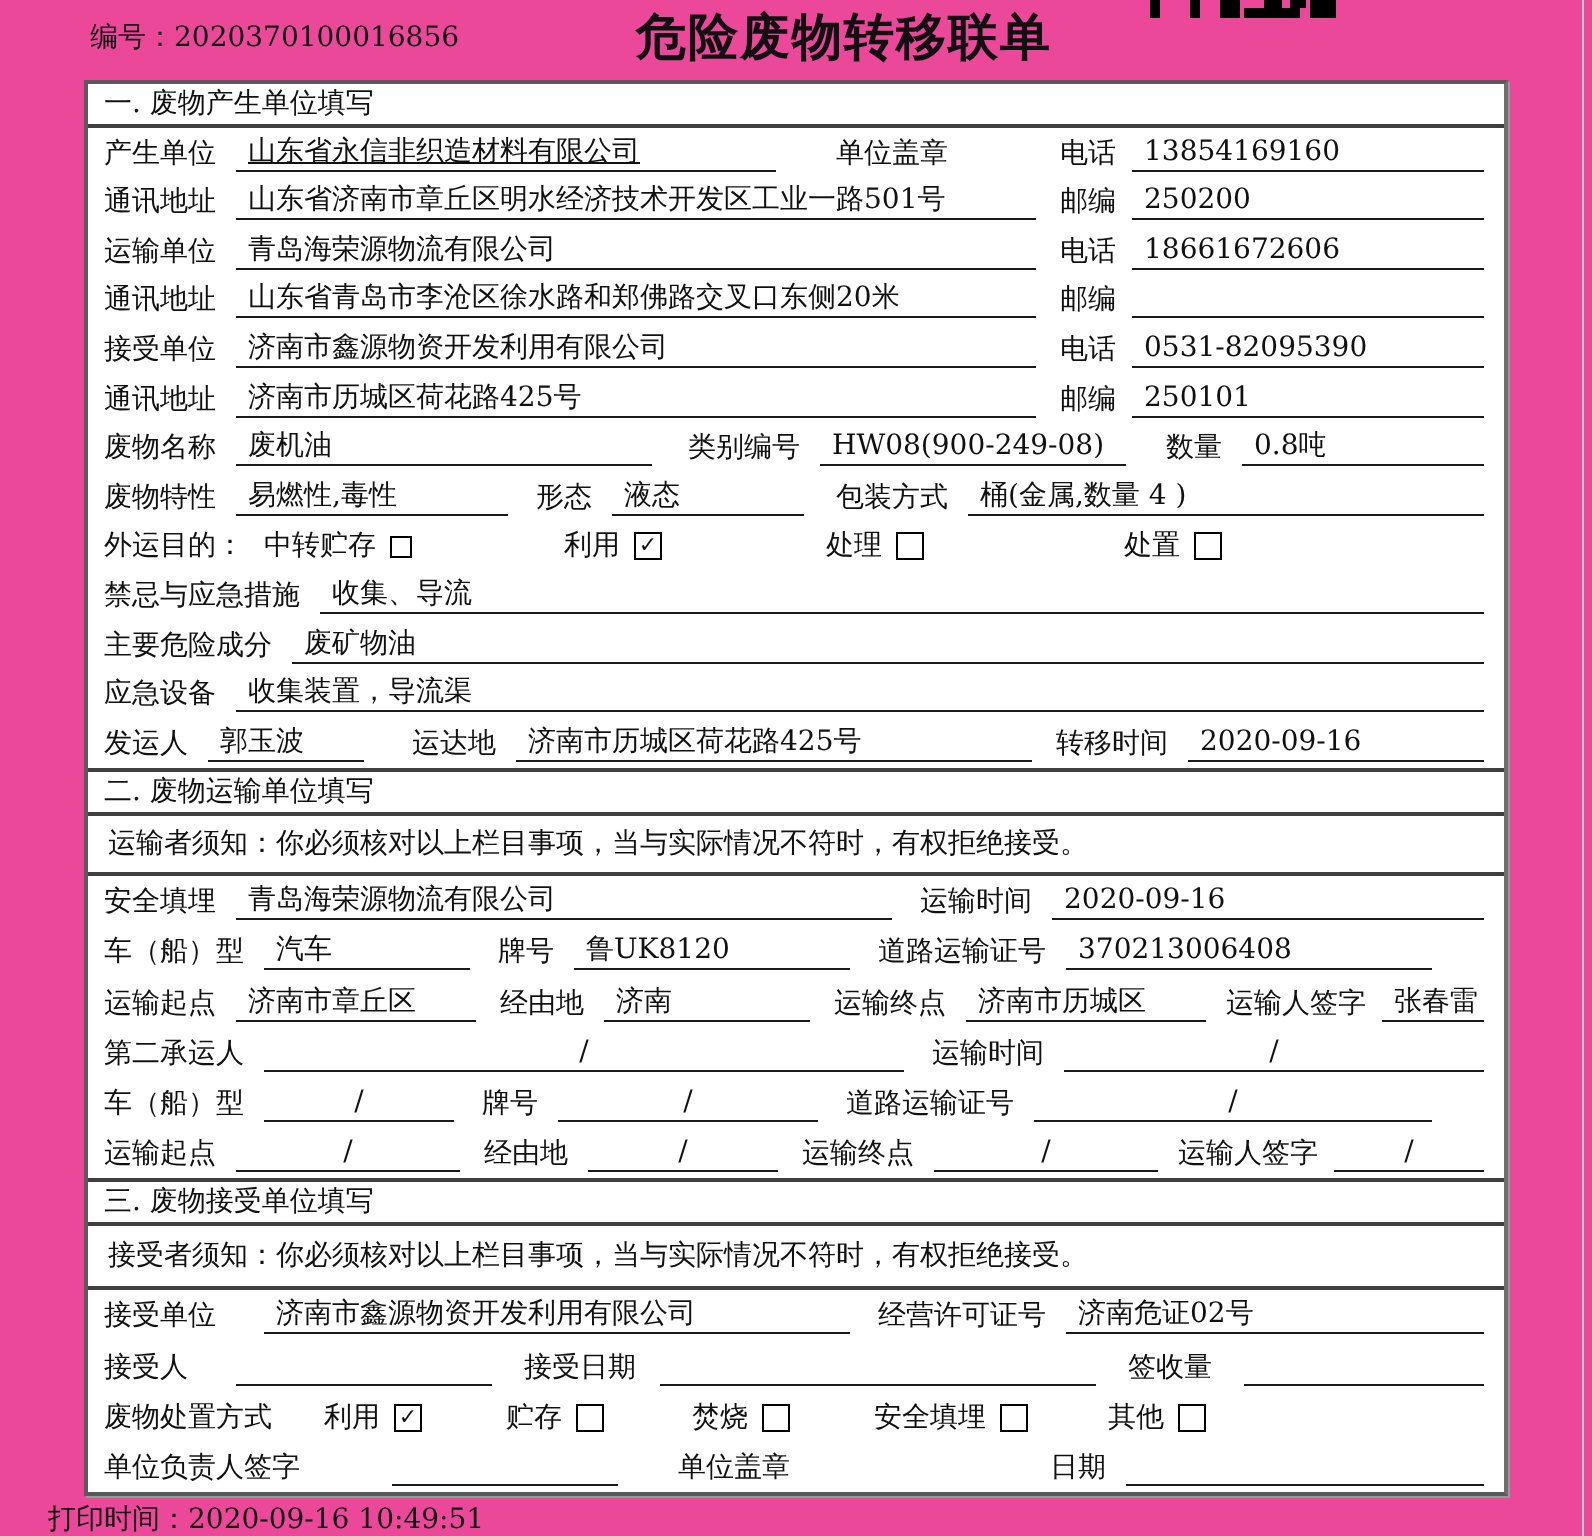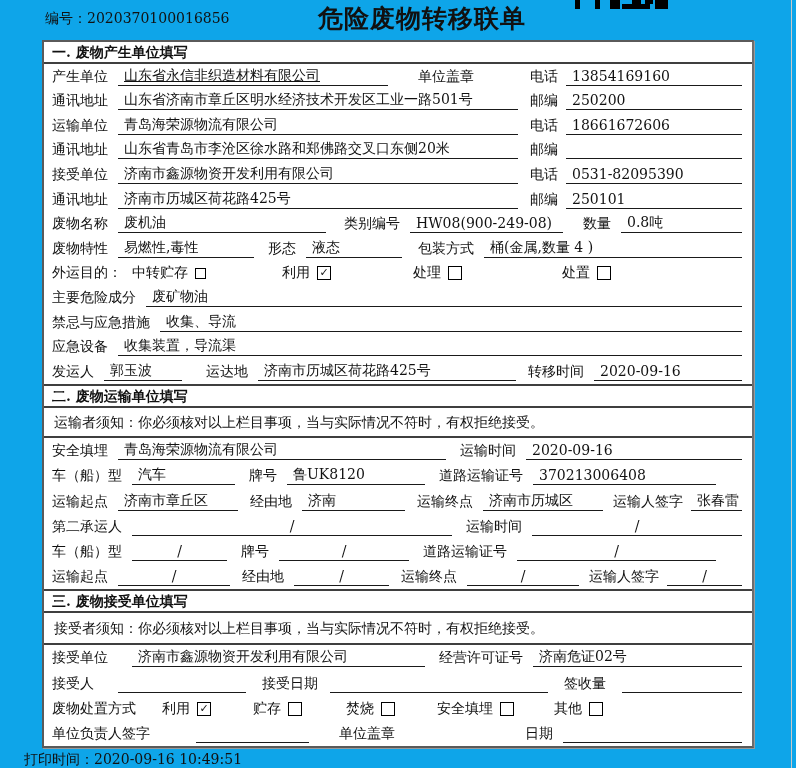--- a/index.html
+++ b/index.html
@@ -1,36 +1,36 @@
 <!DOCTYPE html>
 <html><head>
 <meta charset="utf-8">
 <style>
   html,body{margin:0;padding:0;}
   body{background:#fff;}
-  .screen{position:relative;width:796px;height:768px;background:#0ea5e9;overflow:hidden;
+  .screen{position:relative;width:796px;height:768px;background:#ec4899;overflow:hidden;
           font-family:"DejaVu Serif","Liberation Serif",serif;color:#111;}
   
   .doc-number{position:absolute;left:45px;top:10px;font-size:14px;white-space:nowrap;}
   .doc-title{position:absolute;left:318px;top:2px;font-size:25px;font-weight:bold;letter-spacing:1px;white-space:nowrap;}
   
   .qr{position:absolute;left:575px;top:0;width:95px;height:9px;overflow:hidden;}
   .qr div{position:absolute;background:#000;}
   .qr .q-sq{left:0;top:-16px;width:15px;height:20px;background:transparent;border:5px solid #000;}
   .qr .q-b1{left:35px;top:0;width:10px;height:9px;}
   .qr .q-b2{left:47px;top:4px;width:28px;height:5px;}
   .qr .q-b3{left:57px;top:0;width:9px;height:9px;}
   .qr .q-b4{left:70px;top:0;width:8px;height:4px;}
   .qr .q-b5{left:80px;top:0;width:13px;height:9px;}
   
   .page-edge{position:absolute;left:791px;top:0;width:1px;height:768px;background:#c9c9c9;}
   
   .form-table{position:absolute;left:42px;top:40px;width:708px;border:2px solid #5a5a5a;
               border-right-color:#6e6e6e;box-shadow:1px 1px 0 #9a9a9a;background:#fff;font-size:14px;}
-  .sec-h{height:20px;line-height:20px;font-weight:bold;padding-left:8px;border-bottom:2px solid #3f3f3f;font-size:14px;}
+  .sec-h{height:20px;line-height:20px;font-weight:normal;padding-left:8px;border-bottom:2px solid #3f3f3f;font-size:14px;}
   .sec-h.mid{border-top:2px solid #3f3f3f;}
   .notice{height:28px;line-height:28px;padding-left:10px;border-bottom:2px solid #3f3f3f;white-space:nowrap;}
   .rows{display:flex;flex-direction:column;}
   .rows.s1{height:320px;}
   .rows.s2{height:151px;}
   .rows.s3{height:101px;}
   .row{flex:1;display:flex;align-items:flex-end;padding:0 10px 3px 8px;white-space:nowrap;}
   .lbl{margin-right:10px;}
   .u{border-bottom:1px solid #1a1a1a;padding:0 2px 0 6px;min-height:17px;overflow:hidden;}
   .g{flex:1;}
@@ -143,27 +143,27 @@
             <span>处理</span>
             <span class="cb"></span>
           </span>
         <span class="opt" style="margin-left:100px;">
             <span>处置</span>
             <span class="cb"></span>
           </span>
       </div>
 
       <div class="row">
+        <span class="lbl">禁忌与应急措施</span>
+        <span class="u g">收集、导流</span>
+      </div>
+
+      <div class="row">
         <span class="lbl">主要危险成分</span>
         <span class="u g">废矿物油</span>
-      </div>
-
-      <div class="row">
-        <span class="lbl">禁忌与应急措施</span>
-        <span class="u g">收集、导流</span>
       </div>
 
       <div class="row">
         <span class="lbl">应急设备</span>
         <span class="u g">收集装置，导流渠</span>
       </div>
 
       <div class="row">
         <span class="lbl">发运人</span>
         <span class="u" style="width:70px;">郭玉波</span>

